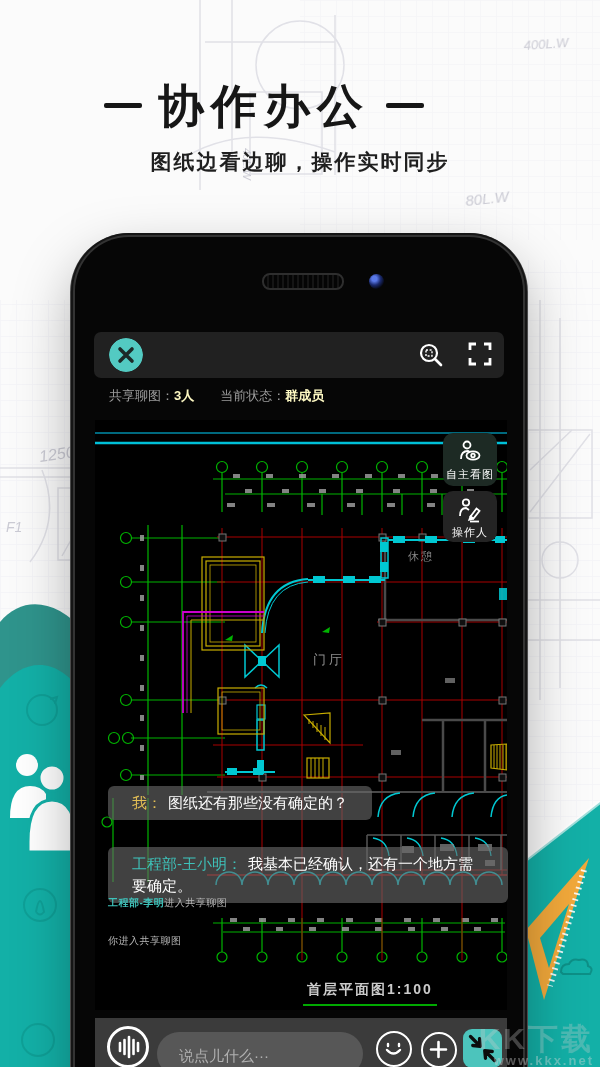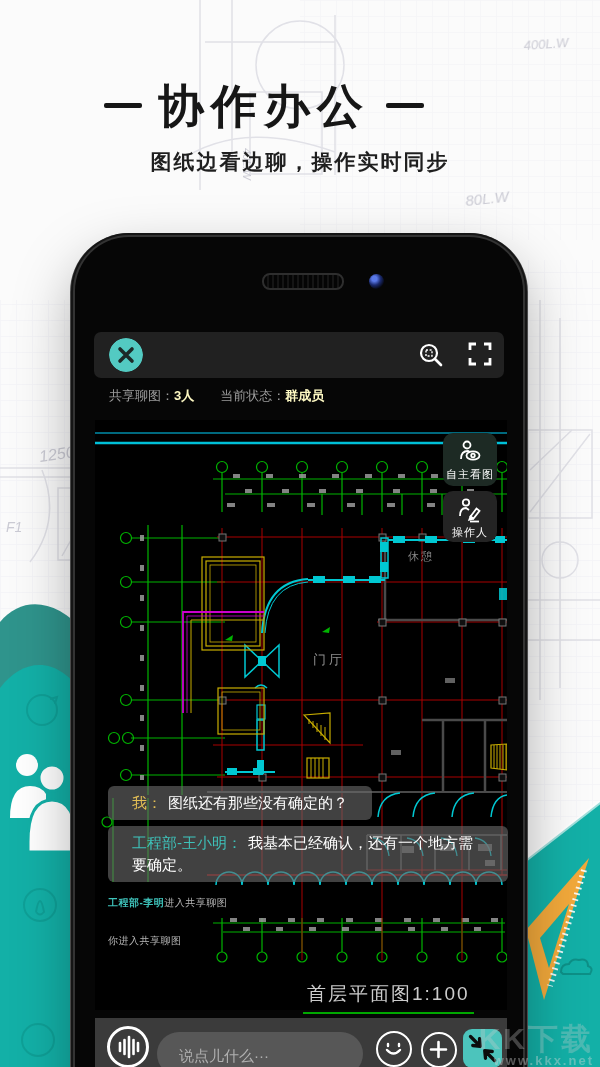--- a/index.html
+++ b/index.html
@@ -35,22 +35,22 @@
   .sidebtn{position:absolute;left:368px;width:54px;border-radius:10px;color:#fff;text-align:center;
     font-size:11px;padding:5px 0 6px 0;cursor:pointer;letter-spacing:1px;}
   .sidebtn svg{display:block;margin:1px auto 2px auto;}
   
   .bubble{position:absolute;left:33px;background:rgba(105,105,105,.62);border-radius:6px;
     color:#fff;font-size:15px;line-height:22px;padding:6px 24px;}
   .sender-me{color:#e3bf55;margin-right:6px;}
   .sender-peer{color:#3ec2ba;margin-right:6px;}
   .sysmsg{position:absolute;left:33px;font-size:10px;color:#b5b5b5;letter-spacing:.5px;}
   .sysmsg b{color:#3ec2ba;font-weight:bold;}
-  .cadtitle{position:absolute;left:228px;top:744px;color:#cbcbcb;font-size:19px;letter-spacing:2px;
-    border-bottom:2px solid #00a800;padding:0 4px 5px 4px;}
+  .cadtitle{position:absolute;left:228px;top:744px;color:#cbcbcb;font-size:14px;letter-spacing:2px;
+    border-bottom:2px solid #00a800;padding:0 4px 5px 4px;font-weight:bold;}
   
   .inputbar{position:absolute;left:20px;top:781px;width:412px;height:130px;background:#3b3b3b;}
   .circle-ic{position:absolute;border:2.6px solid #fff;border-radius:50%;box-sizing:border-box;cursor:pointer;}
   .pill{position:absolute;left:62px;top:14px;width:206px;height:44px;border-radius:22px;background:#575757;}
   .pill input{width:160px;margin:0 0 0 20px;height:44px;background:transparent;border:none;outline:none;
     font-size:15px;color:#b5b5b5;font-family:inherit;}
   .pill input::placeholder{color:#b0b0b0;opacity:1;}
   .tealbtn{position:absolute;left:368px;top:11px;width:39px;height:39px;border-radius:9px;cursor:pointer;}
   
   .wm{position:absolute;right:6px;bottom:0px;z-index:40;text-align:right;line-height:1;pointer-events:none;}
@@ -325,21 +325,21 @@
       <path d="M13.5,19.5 L19.5,11.5 L22.5,13.8 L16.5,21.5 Z"></path>
       <path d="M13.5,19.5 l-1.2,3.2 l3.2,-0.8 Z" fill="#fff"></path>
       <path d="M13,24.5 h9"></path>
     </svg>
     <span>操作人</span>
   </div>
 
   <div class="bubble" style="top:549px;white-space:nowrap">
     <span class="sender-me">我：</span><span>图纸还有那些没有确定的？</span>
   </div>
-  <div class="bubble" style="top:589px;width:352px">
+  <div class="bubble" style="top:610px;width:352px">
     <span class="sender-peer">工程部-王小明：</span><span>我基本已经确认，还有一个地方需要确定。</span>
   </div>
   <div class="sysmsg" style="top:659px">
     <b>工程部-李明</b><span>进入共享聊图</span>
   </div>
   <div class="sysmsg" style="top:697px">
     <span>你进入共享聊图</span>
   </div>
 
   <div class="cadtitle">首层平面图1:100</div>

